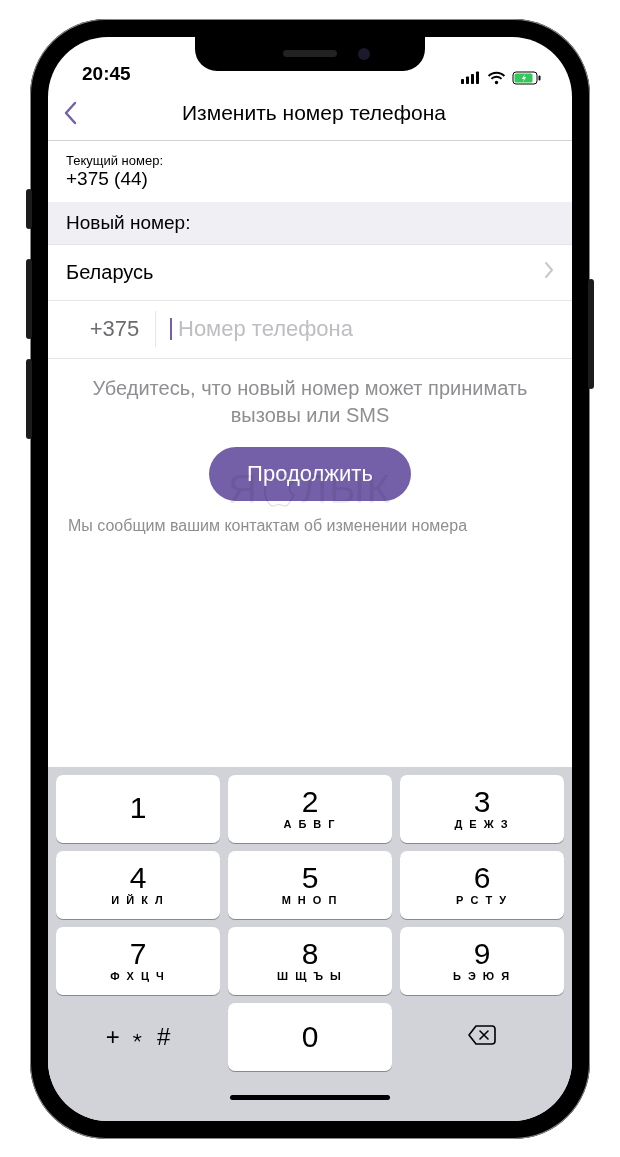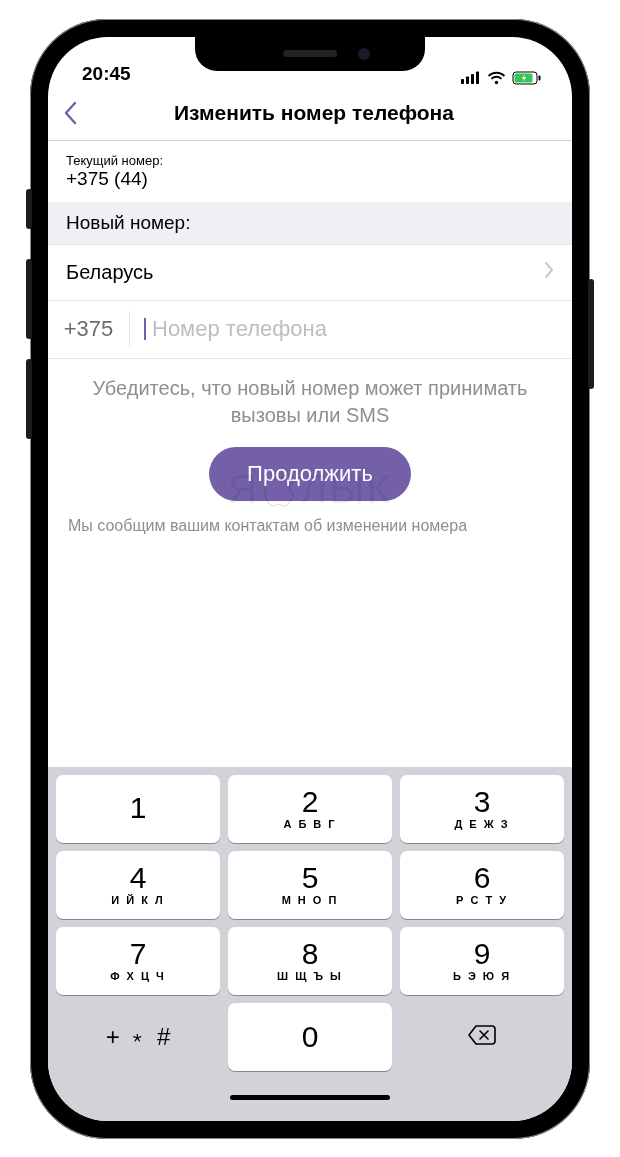--- a/index.html
+++ b/index.html
@@ -25,32 +25,32 @@
   .notch{position:absolute;top:0;left:50%;transform:translateX(-50%);width:230px;height:34px;background:#000;border-bottom-left-radius:22px;border-bottom-right-radius:22px;z-index:10;display:flex;align-items:center;justify-content:center;gap:50px;}
   .notch .speaker{width:54px;height:7px;background:#222;border-radius:4px;}
   .notch .cam{width:12px;height:12px;background:#1a1a2a;border-radius:50%;position:absolute;right:55px;}
   
   .status{height:50px;display:flex;justify-content:space-between;align-items:flex-end;padding:0 30px 2px 34px;font-size:19px;font-weight:600;}
   .status .right{display:flex;align-items:center;gap:6px;}
   .icon-svg{display:block;}
   
   .nav{height:54px;display:flex;align-items:center;border-bottom:1px solid var(--sep);position:relative;}
   .back{width:44px;display:flex;justify-content:center;align-items:center;color:var(--accent);}
-  .nav-title{position:absolute;left:8px;right:0;text-align:center;font-size:21px;font-weight:700;pointer-events:none;}
+  .nav-title{position:absolute;left:8px;right:0;text-align:center;font-size:21px;font-weight:400;pointer-events:none;}
   
   .content{flex:1;display:flex;flex-direction:column;background:#fff;overflow:hidden;}
   .block{padding:12px 18px;}
   .label{font-size:13px;color:#000;}
   .value{font-size:19px;color:#000;margin-top:0;}
   .section-header{padding:10px 18px 10px;font-size:19px;background:var(--bg);border-bottom:1px solid var(--light-sep);}
   .row{display:flex;align-items:center;min-height:56px;padding:0 18px;border-bottom:1px solid var(--light-sep);background:#fff;}
   .row .text{flex:1;font-size:20px;}
   .chev{color:#c7c7cc;}
   .phone-row{display:flex;align-items:center;height:58px;border-bottom:1px solid var(--light-sep);}
-  .code{width:82px;text-align:center;font-size:22px;color:#6b6b70;border-right:1px solid var(--light-sep);height:36px;line-height:36px;}
+  .code{width:82px;text-align:center;font-size:22px;color:#6b6b70;border-right:1px solid var(--light-sep);height:36px;line-height:36px;margin-left:26px;}
   .ph-input{flex:1;font-size:22px;color:#bdbdc2;padding-left:22px;position:relative;}
   .cursor{position:absolute;left:14px;top:2px;bottom:2px;width:2px;background:var(--accent);}
   .hint{font-size:20px;color:var(--gray-text);text-align:center;padding:16px 30px 14px;line-height:1.35;}
   .cta{display:block;margin:4px auto 10px;background:var(--accent);color:#fff;font-size:22px;font-weight:300;padding:14px 38px;border-radius:999px;border:none;}
   .note{font-size:16px;color:var(--gray-text);text-align:left;padding:6px 20px;}
   .watermark{position:absolute;left:0;right:0;top:430px;text-align:center;font-size:40px;font-weight:300;color:rgba(0,0,0,0.07);letter-spacing:2px;pointer-events:none;display:flex;align-items:center;justify-content:center;gap:2px;}
   .watermark svg{opacity:.5;}
   
   .keyboard{background:var(--keyboard-bg);padding:8px 8px 4px;}
   .krow{display:flex;gap:8px;margin-bottom:8px;}

